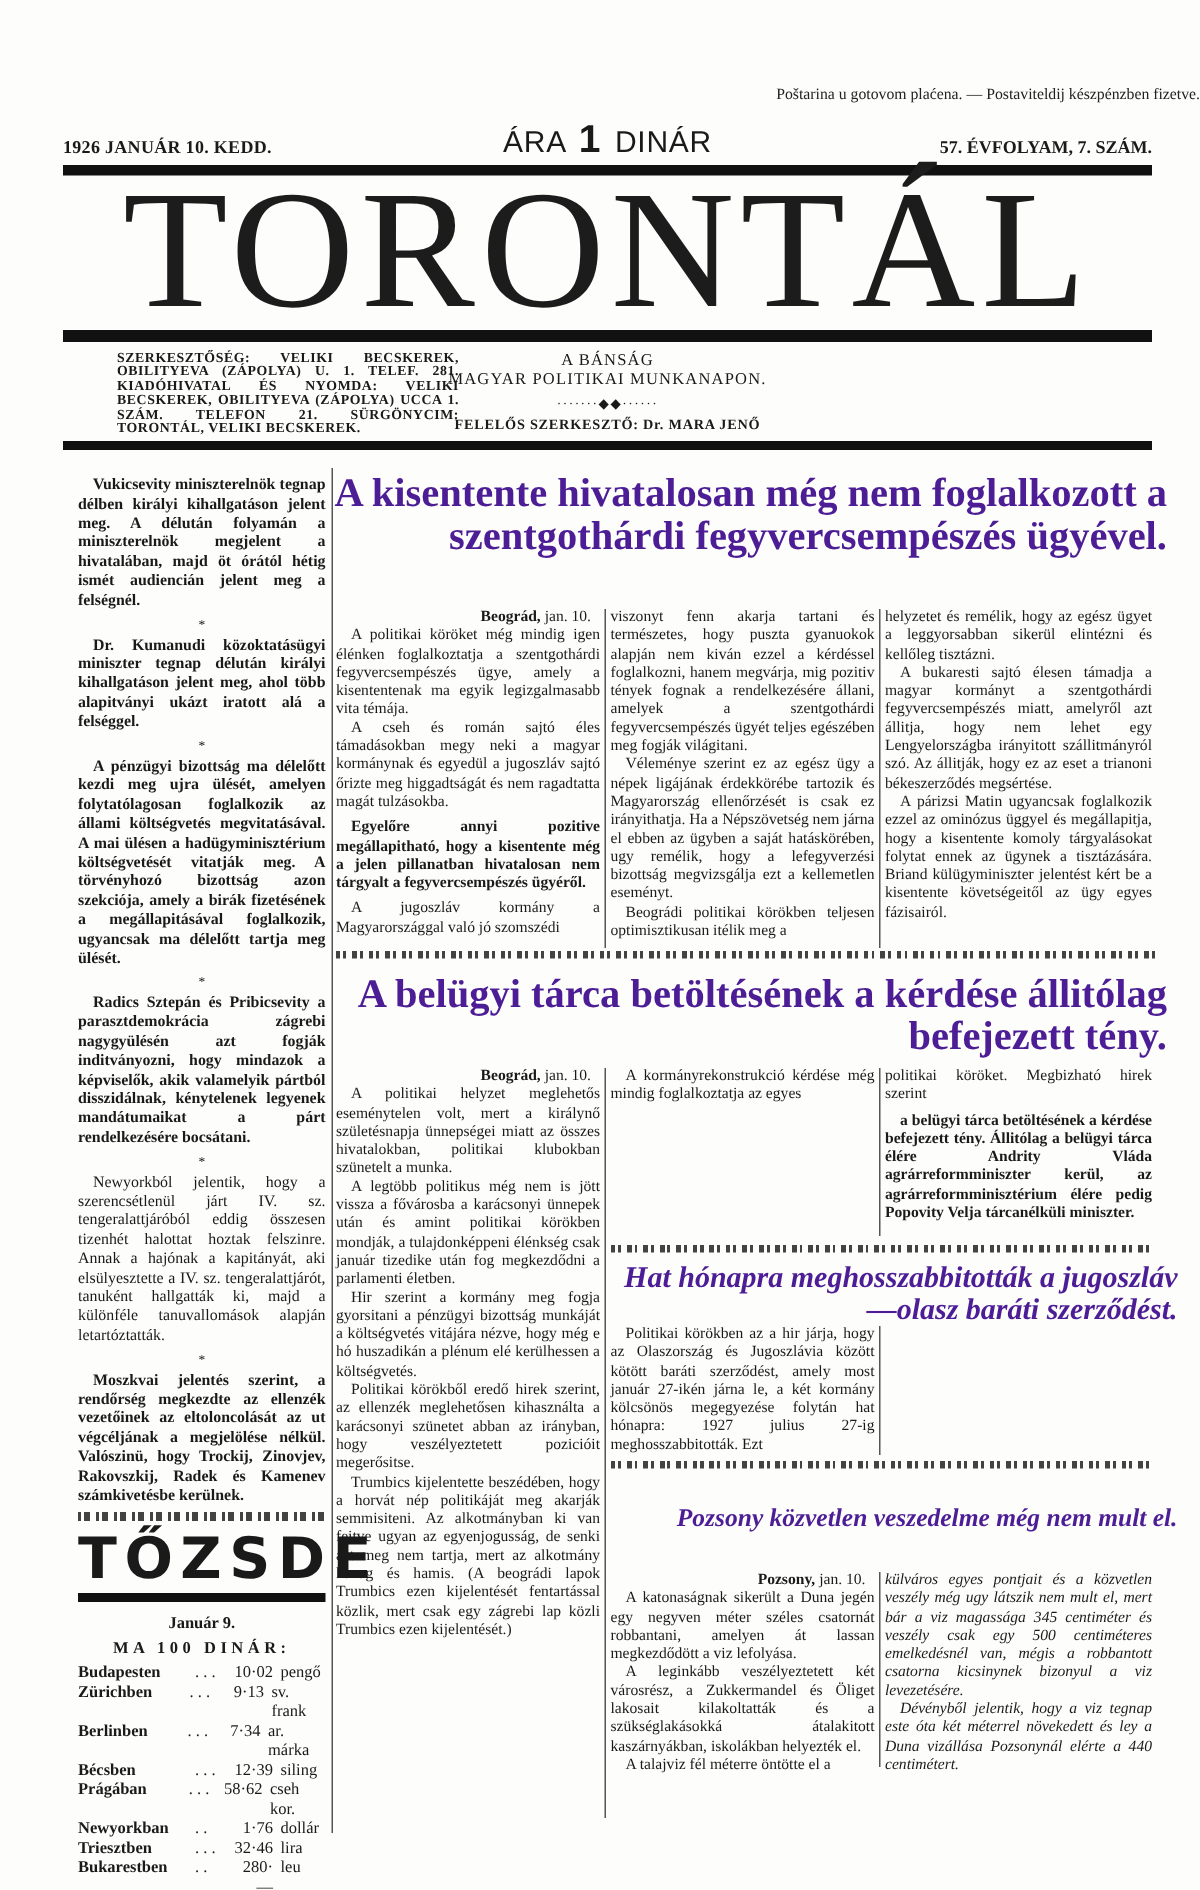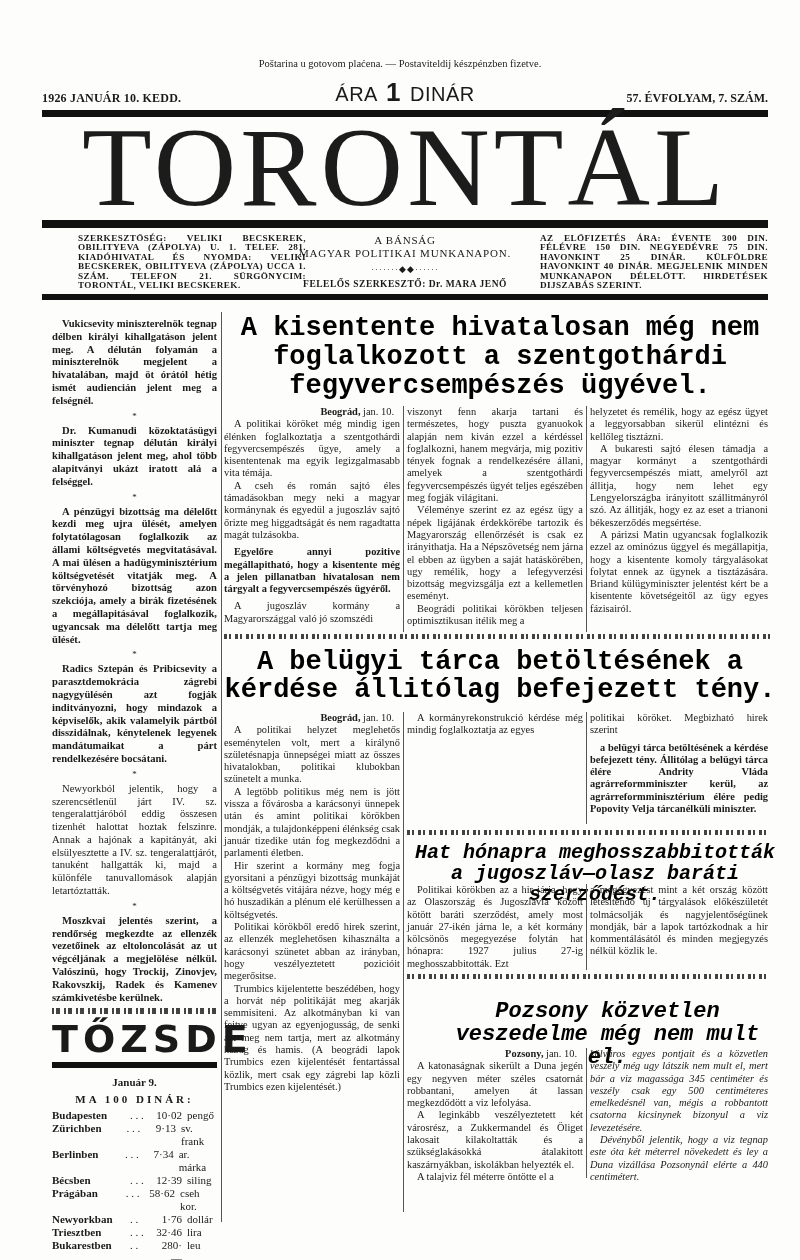--- a/index.html
+++ b/index.html
@@ -1,20 +1,20 @@
 <!DOCTYPE html>
 <html><head>
 <meta charset="utf-8">
 <style>
   * { box-sizing: border-box; margin: 0; padding: 0; }
   html, body { width: 800px; height: 1260px; background: #fdfdfb; overflow: hidden; }
   body { font-family: "Liberation Serif", "DejaVu Serif", serif; color: #1a1a1a; position: relative; }
   .page { position: absolute; left: 0; top: 0; width: 800px; height: 1260px; }
 
-  .postal { position: absolute; top: 58px; left: 0; width: 800px; text-align: center; font-size: 10.5px; color: #222; }
+  .postal { position: absolute; top: 58px; left: 0; width: 800px; text-align: right; font-size: 10.5px; color: #222; }
   .dateline { position: absolute; top: 84px; left: 42px; width: 726px; height: 22px; }
   .dateline .date { position: absolute; left: 0; bottom: 0; font-size: 12px; font-weight: bold; letter-spacing: 0.2px; }
   .dateline .price { position: absolute; left: 0; width: 100%; text-align: center; bottom: -2px; font-family: "Liberation Sans", "DejaVu Sans", sans-serif; font-size: 20px; letter-spacing: 0.5px; }
   .dateline .price b { font-size: 26px; font-weight: 900; padding: 0 3px; }
   .dateline .issue { position: absolute; right: 0; bottom: 0; font-size: 12px; font-weight: bold; }
 
   .rule-thick { position: absolute; left: 42px; width: 726px; background: #111; }
   .mast { position: absolute; top: 118px; left: 40px; width: 730px; height: 98px; text-align: center; font-family: "Liberation Serif", "DejaVu Serif", serif; font-size: 112px; line-height: 98px; letter-spacing: 4px; color: #1c1c1c; transform: scaleX(1.02); }
 
   .infobar { position: absolute; top: 234px; left: 42px; width: 726px; height: 56px; }
@@ -33,25 +33,25 @@
   .tozsde-title { font-family: "DejaVu Sans", "Liberation Sans", sans-serif; font-weight: bold; font-size: 38px; letter-spacing: 5px; text-align: center; line-height: 42px; margin-top: 4px; }
   .tozsde-bar { height: 6px; background: #111; margin: 2px 0 8px; }
   .tz-date { text-align: center; font-weight: bold; font-size: 11px; margin-bottom: 4px; }
   .tz-sub { text-align: center; font-weight: bold; font-size: 11px; letter-spacing: 3px; margin-bottom: 3px; }
   .tz-row { display: flex; font-size: 11px; line-height: 13px; }
   .tz-row .city { width: 78px; font-weight: bold; }
   .tz-row .dots2 { width: 22px; }
   .tz-row .val { width: 30px; text-align: right; }
   .tz-row .cur { padding-left: 5px; }
 
-  .headline { position: absolute; left: 222px; width: 556px; text-align: center; font-family: Liberation Mono, monospace; font-weight: bold; color: #000000; }
+  .headline { position: absolute; left: 222px; width: 556px; text-align: right; font-family: Liberation Serif, serif; font-weight: bold; color: #4c1d95; }
   .h1 { top: 314px; font-size: 27px; line-height: 29px; }
   .h2 { top: 648px; font-size: 27px; line-height: 28px; }
   .h3 { top: 842px; left: 405px; width: 380px; font-size: 20px; line-height: 21px; font-style: italic; }
-  .h4 { top: 1000px; left: 405px; width: 380px; font-size: 22px; line-height: 23px; font-style: italic; padding-left: 25px; }
+  .h4 { top: 1000px; left: 405px; width: 380px; font-size: 17px; line-height: 23px; font-style: italic; padding-left: 25px; }
 
   .col { position: absolute; font-size: 10.4px; line-height: 12.3px; text-align: justify; }
   .col p { text-indent: 10px; }
   .byline { text-align: right; font-size: 10.4px; padding-right: 6px; }
   .byline b { font-weight: bold; margin-top: 36px; }
   .boldp { font-weight: bold; margin: 5px 0; }
   .hdots { position: absolute; height: 5px; background: repeating-linear-gradient(90deg, #222 0 3px, transparent 3px 5px, #222 5px 7px, transparent 7px 11px); opacity: 0.85; }
 </style>
 </head>
 <body>
@@ -75,21 +75,20 @@
   <div class="rule-thick" style="top:220px;height:8px;"></div>
 
   <div class="infobar">
     <div class="left">SZERKESZTŐSÉG: VELIKI BECSKEREK, OBILITYEVA (ZÁPOLYA) U. 1. TELEF. 281. KIADÓHIVATAL ÉS NYOMDA: VELIKI BECSKEREK, OBILITYEVA (ZÁPOLYA) UCCA 1. SZÁM. TELEFON 21. SÜRGÖNYCIM: TORONTÁL, VELIKI BECSKEREK.</div>
     <div class="center">
       <div>A BÁNSÁG</div>
       <div>MAGYAR POLITIKAI MUNKANAPON.</div>
       <div class="dots">·······◆◆······</div>
       <div class="editor">FELELŐS SZERKESZTŐ: Dr. MARA JENŐ</div>
     </div>
-    <div class="right">AZ ELŐFIZETÉS ÁRA: ÉVENTE 300 DIN. FÉLÉVRE 150 DIN. NEGYEDÉVRE 75 DIN. HAVONKINT 25 DINÁR. KÜLFÖLDRE HAVONKINT 40 DINÁR. MEGJELENIK MINDEN MUNKANAPON DÉLELŐTT. HIRDETÉSEK DIJSZABÁS SZERINT.</div>
   </div>
   <div class="rule-thick" style="top:294px;height:6px;"></div>
 
   <div class="col-left">
     <p style="font-weight:bold;">Vukicsevity miniszterelnök tegnap délben királyi kihallgatáson jelent meg. A délután folyamán a miniszterelnök megjelent a hivatalában, majd öt órától hétig ismét audiencián jelent meg a felségnél.</p>
     <div class="star">*</div>
     <p style="font-weight:bold;">Dr. Kumanudi közoktatásügyi miniszter tegnap délután királyi kihallgatáson jelent meg, ahol több alapitványi ukázt iratott alá a felséggel.</p>
     <div class="star">*</div>
     <p style="font-weight:bold;">A pénzügyi bizottság ma délelőtt kezdi meg ujra ülését, amelyen folytatólagosan foglalkozik az állami költségvetés megvitatásával. A mai ülésen a hadügyminisztérium költségvetését vitatják meg. A törvényhozó bizottság azon szekciója, amely a birák fizetésének a megállapitásával foglalkozik, ugyancsak ma délelőtt tartja meg ülését.</p>
     <div class="star">*</div>
@@ -203,23 +202,20 @@
     <p class="boldp">a belügyi tárca betöltésének a kérdése befejezett tény. Állitólag a belügyi tárca élére Andrity Vláda agrárreformminiszter kerül, az agrárreformminisztérium élére pedig Popovity Velja tárcanélküli miniszter.</p>
   </div>
 
   <div class="hdots" style="left:407px;top:830px;width:362px;"></div>
 
   <div class="headline h3">Hat hónapra meghosszabbitották a jugoszláv—olasz baráti szerződést.</div>
   <div class="col" style="left:407px;top:884px;width:176px;">
     <p>Politikai körökben az a hir járja, hogy az Olaszország és Jugoszlávia között kötött baráti szerződést, amely most január 27-ikén járna le, a két kormány kölcsönös megegyezése folytán hat hónapra: 1927 julius 27-ig meghosszabbitották. Ezt</p>
   </div>
   <div class="vline" style="left:586px;top:884px;height:86px;"></div>
-  <div class="col" style="left:590px;top:884px;width:178px;">
-    <p style="text-indent:0;">a megegyezést mint a két ország között létesitendő uj tárgyalások előkészületét tolmácsolják és nagyjelentőségünek mondják, bár a lapok tartózkodnak a hir kommentálásától és minden megjegyzés nélkül közlik le.</p>
-  </div>
 
   <div class="hdots" style="left:407px;top:974px;width:362px;"></div>
 
   <div class="headline h4">Pozsony közvetlen veszedelme még nem mult el.</div>
   <div class="col" style="left:407px;top:1048px;width:176px;">
     <div class="byline"><b>Pozsony,</b> <span>jan. 10.</span></div>
     <p>A katonaságnak sikerült a Duna jegén egy negyven méter széles csatornát robbantani, amelyen át lassan megkezdődött a viz lefolyása.</p>
     <p>A leginkább veszélyeztetett két városrész, a Zukkermandel és Öliget lakosait kilakoltatták és a szükséglakásokká átalakitott kaszárnyákban, iskolákban helyezték el.</p>
     <p>A talajviz fél méterre öntötte el a</p>
   </div>

